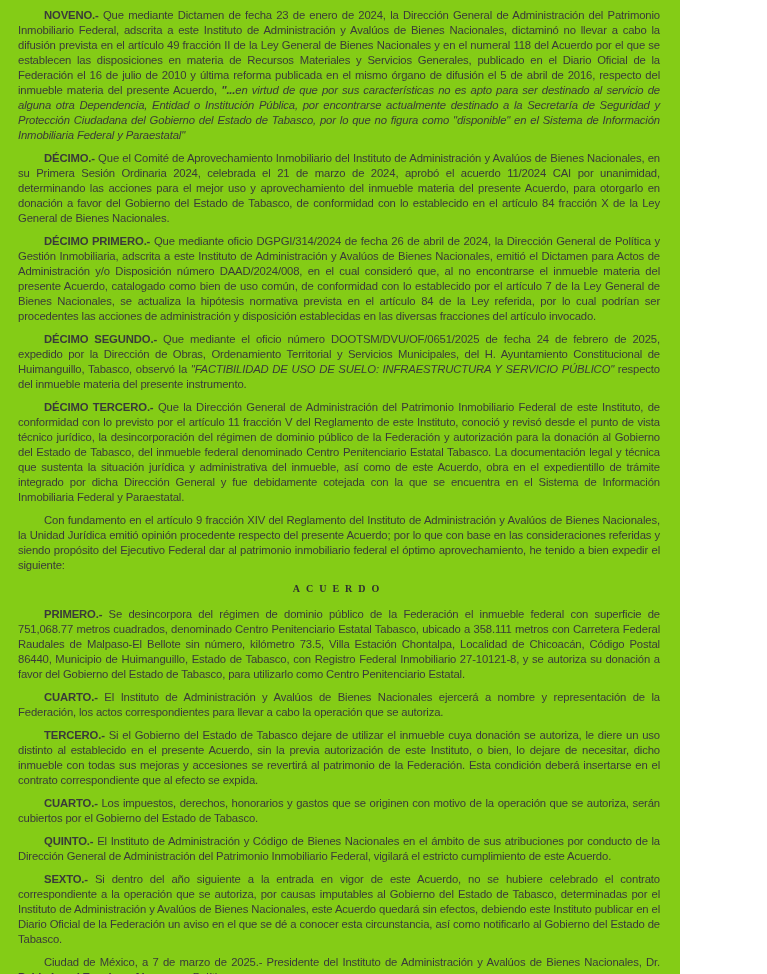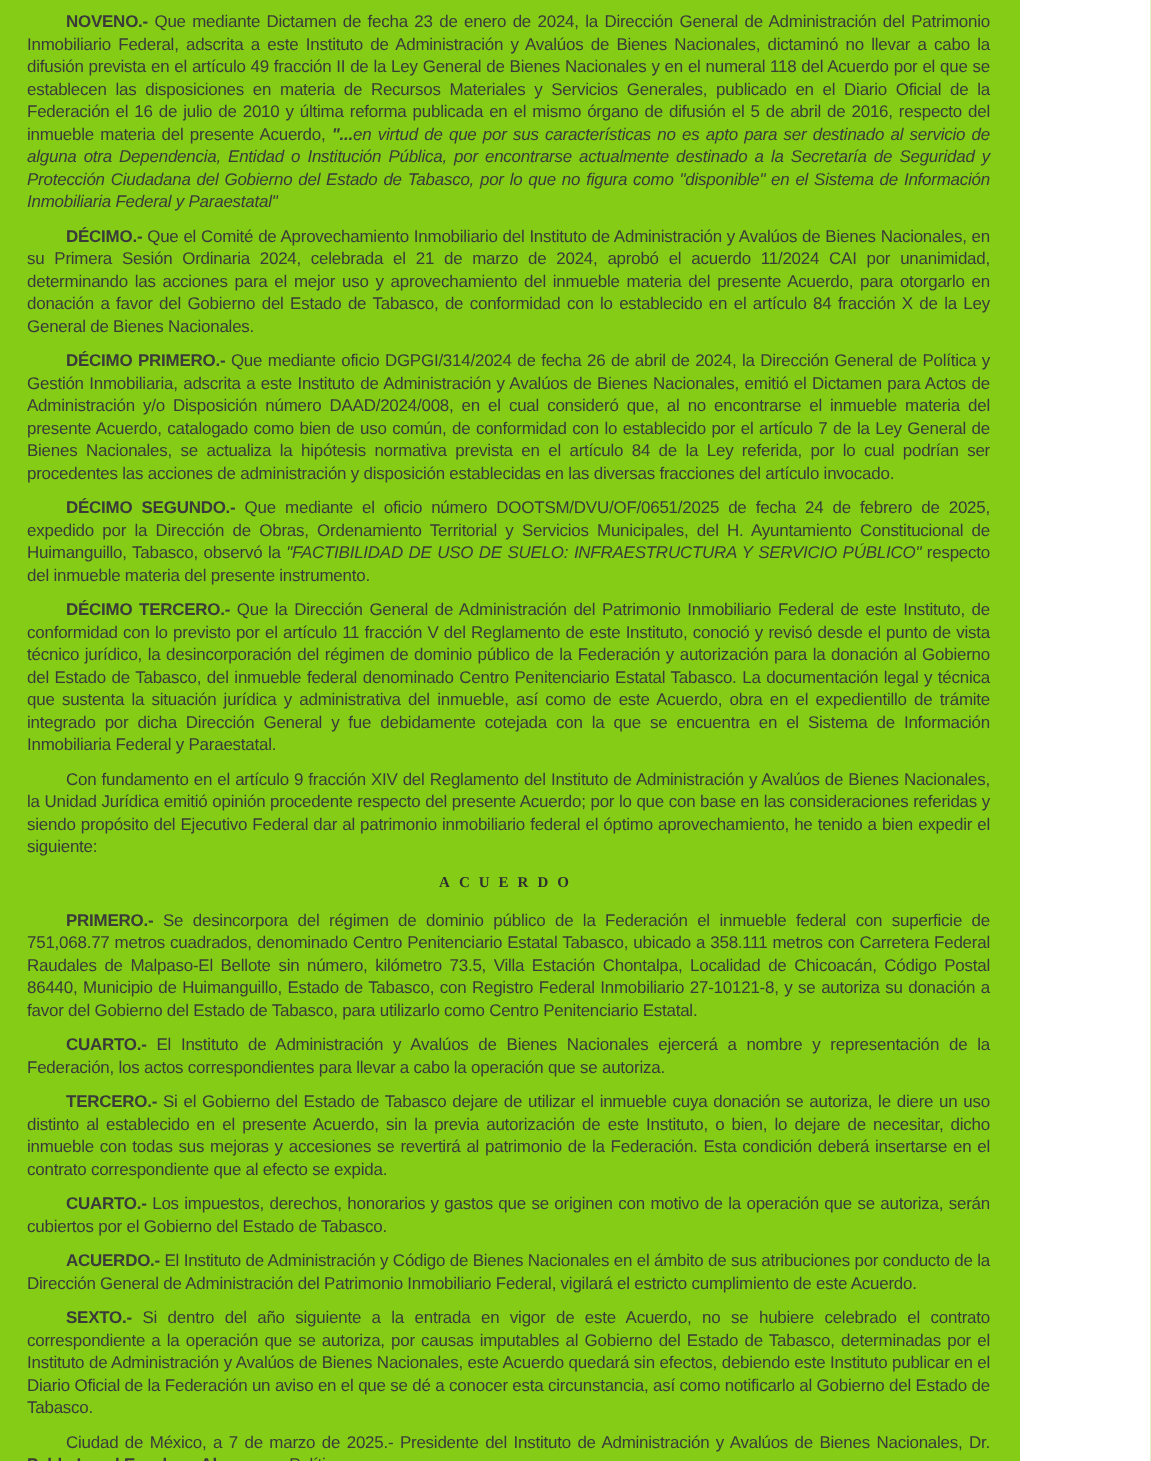--- a/index.html
+++ b/index.html
@@ -67,20 +67,20 @@
   <p class="para heading">ACUERDO</p>
 
   <p class="para"><span class="lbl">PRIMERO.-</span><span> Se desincorpora del régimen de dominio público de la Federación el inmueble federal con superficie de 751,068.77 metros cuadrados, denominado Centro Penitenciario Estatal Tabasco, ubicado a 358.111 metros con Carretera Federal Raudales de Malpaso-El Bellote sin número, kilómetro 73.5, Villa Estación Chontalpa, Localidad de Chicoacán, Código Postal 86440, Municipio de Huimanguillo, Estado de Tabasco, con Registro Federal Inmobiliario 27-10121-8, y se autoriza su donación a favor del Gobierno del Estado de Tabasco, para utilizarlo como Centro Penitenciario Estatal.</span></p>
 
   <p class="para"><span class="lbl">CUARTO.-</span><span> El Instituto de Administración y Avalúos de Bienes Nacionales ejercerá a nombre y representación de la Federación, los actos correspondientes para llevar a cabo la operación que se autoriza.</span></p>
 
   <p class="para"><span class="lbl">TERCERO.-</span><span> Si el Gobierno del Estado de Tabasco dejare de utilizar el inmueble cuya donación se autoriza, le diere un uso distinto al establecido en el presente Acuerdo, sin la previa autorización de este Instituto, o bien, lo dejare de necesitar, dicho inmueble con todas sus mejoras y accesiones se revertirá al patrimonio de la Federación. Esta condición deberá insertarse en el contrato correspondiente que al efecto se expida.</span></p>
 
   <p class="para"><span class="lbl">CUARTO.-</span><span> Los impuestos, derechos, honorarios y gastos que se originen con motivo de la operación que se autoriza, serán cubiertos por el Gobierno del Estado de Tabasco.</span></p>
 
-  <p class="para"><span class="lbl">ACUERDO.-</span><span> El Instituto de Administración y Código de Bienes Nacionales en el ámbito de sus atribuciones por conducto de la Dirección General de Administración del Patrimonio Inmobiliario Federal, vigilará el estricto cumplimiento de este Acuerdo.</span></p>
+  <p class="para"><span class="lbl">QUINTO.-</span><span> El Instituto de Administración y Código de Bienes Nacionales en el ámbito de sus atribuciones por conducto de la Dirección General de Administración del Patrimonio Inmobiliario Federal, vigilará el estricto cumplimiento de este Acuerdo.</span></p>
 
   <p class="para"><span class="lbl">SEXTO.-</span><span> Si dentro del año siguiente a la entrada en vigor de este Acuerdo, no se hubiere celebrado el contrato correspondiente a la operación que se autoriza, por causas imputables al Gobierno del Estado de Tabasco, determinadas por el Instituto de Administración y Avalúos de Bienes Nacionales, este Acuerdo quedará sin efectos, debiendo este Instituto publicar en el Diario Oficial de la Federación un aviso en el que se dé a conocer esta circunstancia, así como notificarlo al Gobierno del Estado de Tabasco.</span></p>
 
 
   <p class="para"><span>Ciudad de México, a 7 de marzo de 2025.- Presidente del Instituto de Administración y Avalúos de Bienes Nacionales, Dr. </span><span class="lbl">Pablo Israel Escalona Almeraya</span><span>.- Política.</span></p>
 
 </div>
 
 </body></html>

